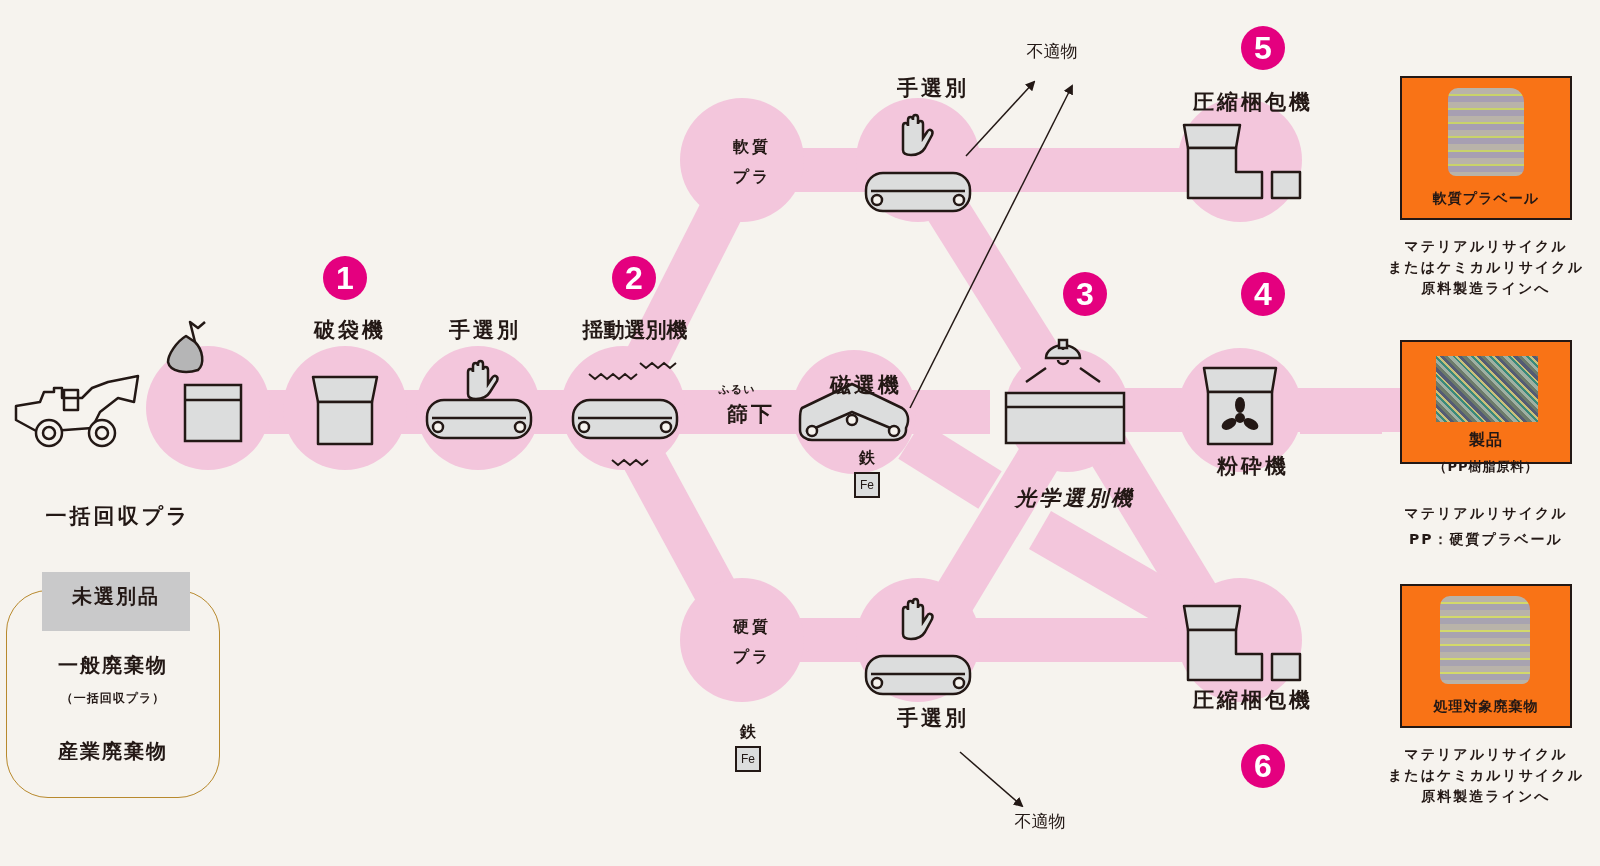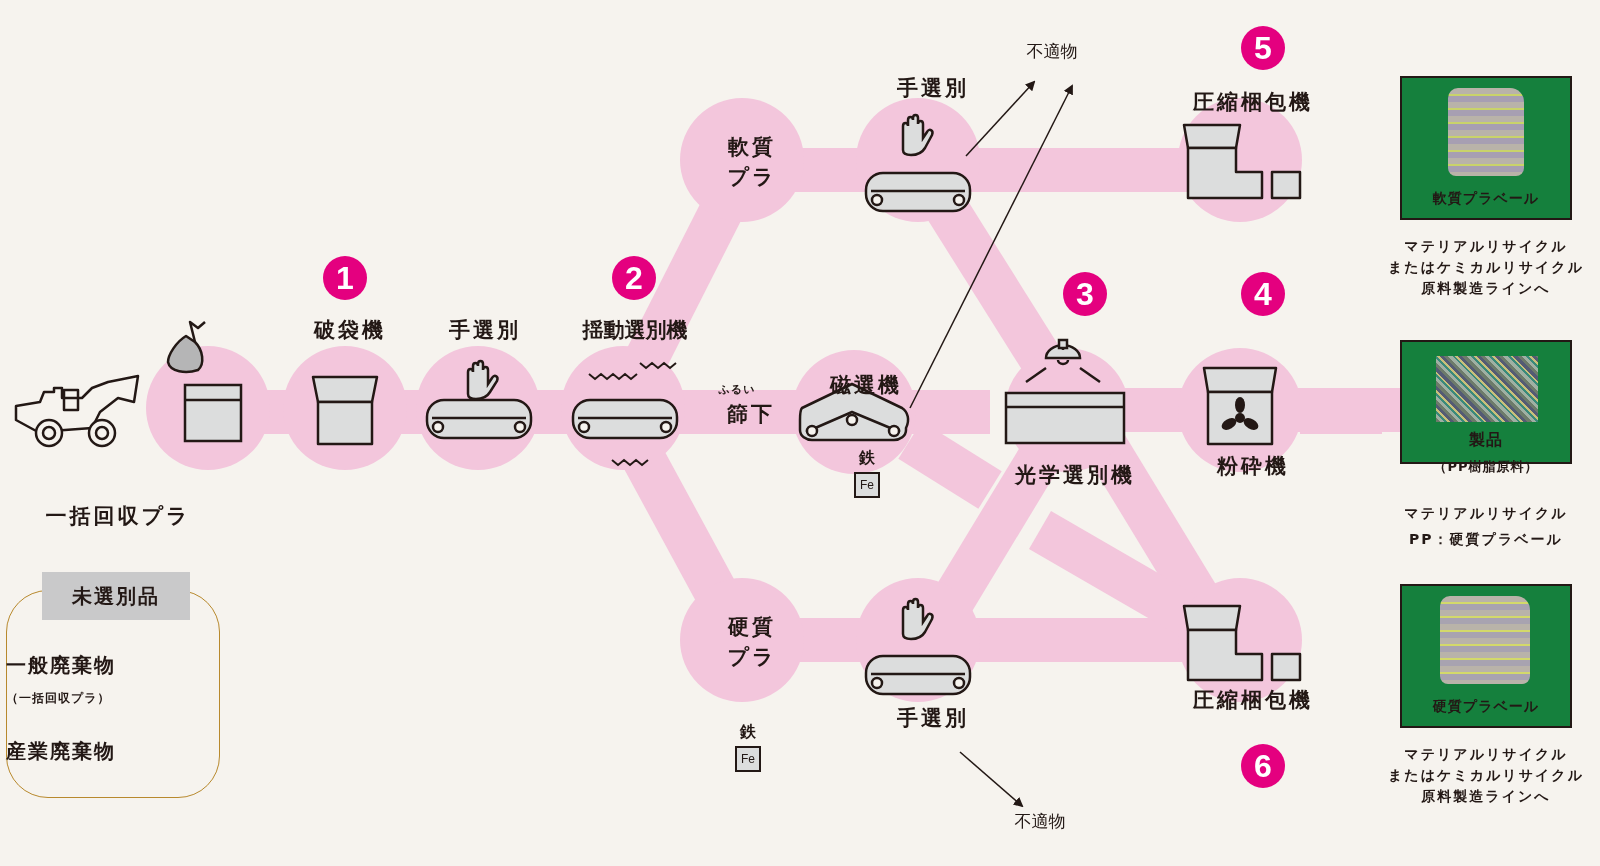--- a/index.html
+++ b/index.html
@@ -1,30 +1,30 @@
 <!DOCTYPE html>
 <html><head>
 <meta charset="utf-8">
 <style>
   html, body { margin:0; padding:0; }
   body { width:1600px; height:866px; background:#f6f3ee; position:relative; overflow:hidden;
          font-family:"DejaVu Sans", sans-serif; color:#231815; }
   svg#diagram { position:absolute; left:0; top:0; }
   .lbl { position:absolute; font-weight:bold; white-space:nowrap; transform:translateX(-50%); letter-spacing:3px; }
   .lbl-md { font-size:21px; }
-  .two-line { text-align:center; line-height:30px; font-size:21px; }
+  .two-line { text-align:center; line-height:30px; font-size:16px; }
   .badge { position:absolute; width:44px; height:44px; border-radius:50%; background:#e4007f; color:#fff;
            font-family:"Liberation Sans", sans-serif; font-weight:bold; font-size:32px; text-align:center; line-height:44px;
            transform:translateX(-50%); }
-  .product-box { position:absolute; background:#15803d; border:2px solid #231815; box-sizing:border-box; }
+  .product-box { position:absolute; background:#f97316; border:2px solid #231815; box-sizing:border-box; }
   .product-caption { position:absolute; left:0; right:0; text-align:center; font-size:14px; font-weight:bold; letter-spacing:1px; }
   .product-note { position:absolute; text-align:center; font-size:14px; font-weight:bold; line-height:21px; letter-spacing:2px; transform:translateX(-50%); white-space:nowrap; }
   .legend { position:absolute; left:6px; top:590px; width:214px; height:208px; border:1.5px solid #b8892d; border-radius:42px; box-sizing:border-box; }
-  .legend-head { position:absolute; left:42px; top:572px; width:148px; height:48px; background:#c9c9ca; text-align:center; line-height:48px; font-size:20px; font-weight:bold; letter-spacing:2px; }
-  .legend-item { position:absolute; left:6px; width:214px; font-weight:bold; letter-spacing:2px; }
+  .legend-head { position:absolute; left:42px; top:572px; width:148px; height:59px; background:#c9c9ca; text-align:center; line-height:48px; font-size:20px; font-weight:bold; letter-spacing:2px; }
+  .legend-item { position:absolute; left:6px; width:214px; text-align:center; font-weight:bold; letter-spacing:2px; }
   .fe-box { position:absolute; width:26px; height:26px; background:#dcdddd; border:2px solid #231815; box-sizing:border-box; font-family:"Liberation Sans", sans-serif; font-size:12px; text-align:center; line-height:22px; transform:translateX(-50%); }
   .fe-kanji { position:absolute; font-size:16px; font-weight:bold; transform:translateX(-50%); }
   .reject { position:absolute; font-size:17px; transform:translateX(-50%); }
   .bale { position:absolute; border-radius:10px 14px 8px 8px; }
 </style>
 </head>
 <body>
 
 <svg id="diagram" width="1600" height="866" viewBox="0 0 1600 866">
   <defs>
@@ -191,21 +191,21 @@
 <div class="badge" style="left:1263px; top:744px;">6</div>
 
 <div class="lbl lbl-md" style="left:350px; top:316px;">破袋機</div>
 <div class="lbl lbl-md" style="left:485px; top:316px;">手選別</div>
 <div class="lbl lbl-md" style="left:635px; top:316px; letter-spacing:0;">揺動選別機</div>
 <div class="lbl" style="left:737px; top:382px; font-size:11px; letter-spacing:1px;">ふるい</div>
 <div class="lbl lbl-md" style="left:751px; top:400px;">篩下</div>
 <div class="lbl lbl-md" style="left:866px; top:343px;margin-top:28px;">磁選機</div>
 <div class="fe-kanji" style="left:867px; top:448px;">鉄</div>
 <div class="fe-box" style="left:867px; top:472px;">Fe</div>
-<div class="lbl lbl-md" style="left:1075px; top:461px;">光学選別機</div>
+<div class="lbl lbl-md" style="left:1075px; top:484px;font-style:italic;">光学選別機</div>
 <div class="lbl lbl-md" style="left:1253px; top:452px;">粉砕機</div>
 <div class="lbl lbl-md" style="left:1253px; top:88px;">圧縮梱包機</div>
 <div class="lbl lbl-md" style="left:1253px; top:686px;">圧縮梱包機</div>
 
 <div class="lbl two-line" style="left:752px; top:132px;">
   <div>軟質</div>
   <div>プラ</div>
 </div>
 <div class="lbl two-line" style="left:752px; top:612px;">
   <div>硬質</div>
@@ -233,19 +233,19 @@
   <div class="product-caption" style="top:88px; font-size:16px;">製品</div>
   <div class="product-caption" style="top:108px; font-size:13px;margin-top:8px;">（PP樹脂原料）</div>
 </div>
 <div class="product-note" style="left:1486px; top:500px; line-height:26px;">
   <div>マテリアルリサイクル</div>
   <div>PP：硬質プラベール</div>
 </div>
 
 <div class="product-box" style="left:1400px; top:584px; width:172px; height:144px;">
   <div class="bale" style="left:38px; top:10px; width:90px; height:88px; background:repeating-linear-gradient(180deg,#b9b3a9 0 6px,#d3d96a 6px 8px,#a8a3b0 8px 14px);"></div>
-  <div class="product-caption" style="top:112px;">硬質プラベール</div>
+  <div class="product-caption" style="top:112px;">処理対象廃棄物</div>
 </div>
 <div class="product-note" style="left:1486px; top:744px;">
   <div>マテリアルリサイクル</div>
   <div>またはケミカルリサイクル</div>
   <div>原料製造ラインへ</div>
 </div>
 
 </body></html>

